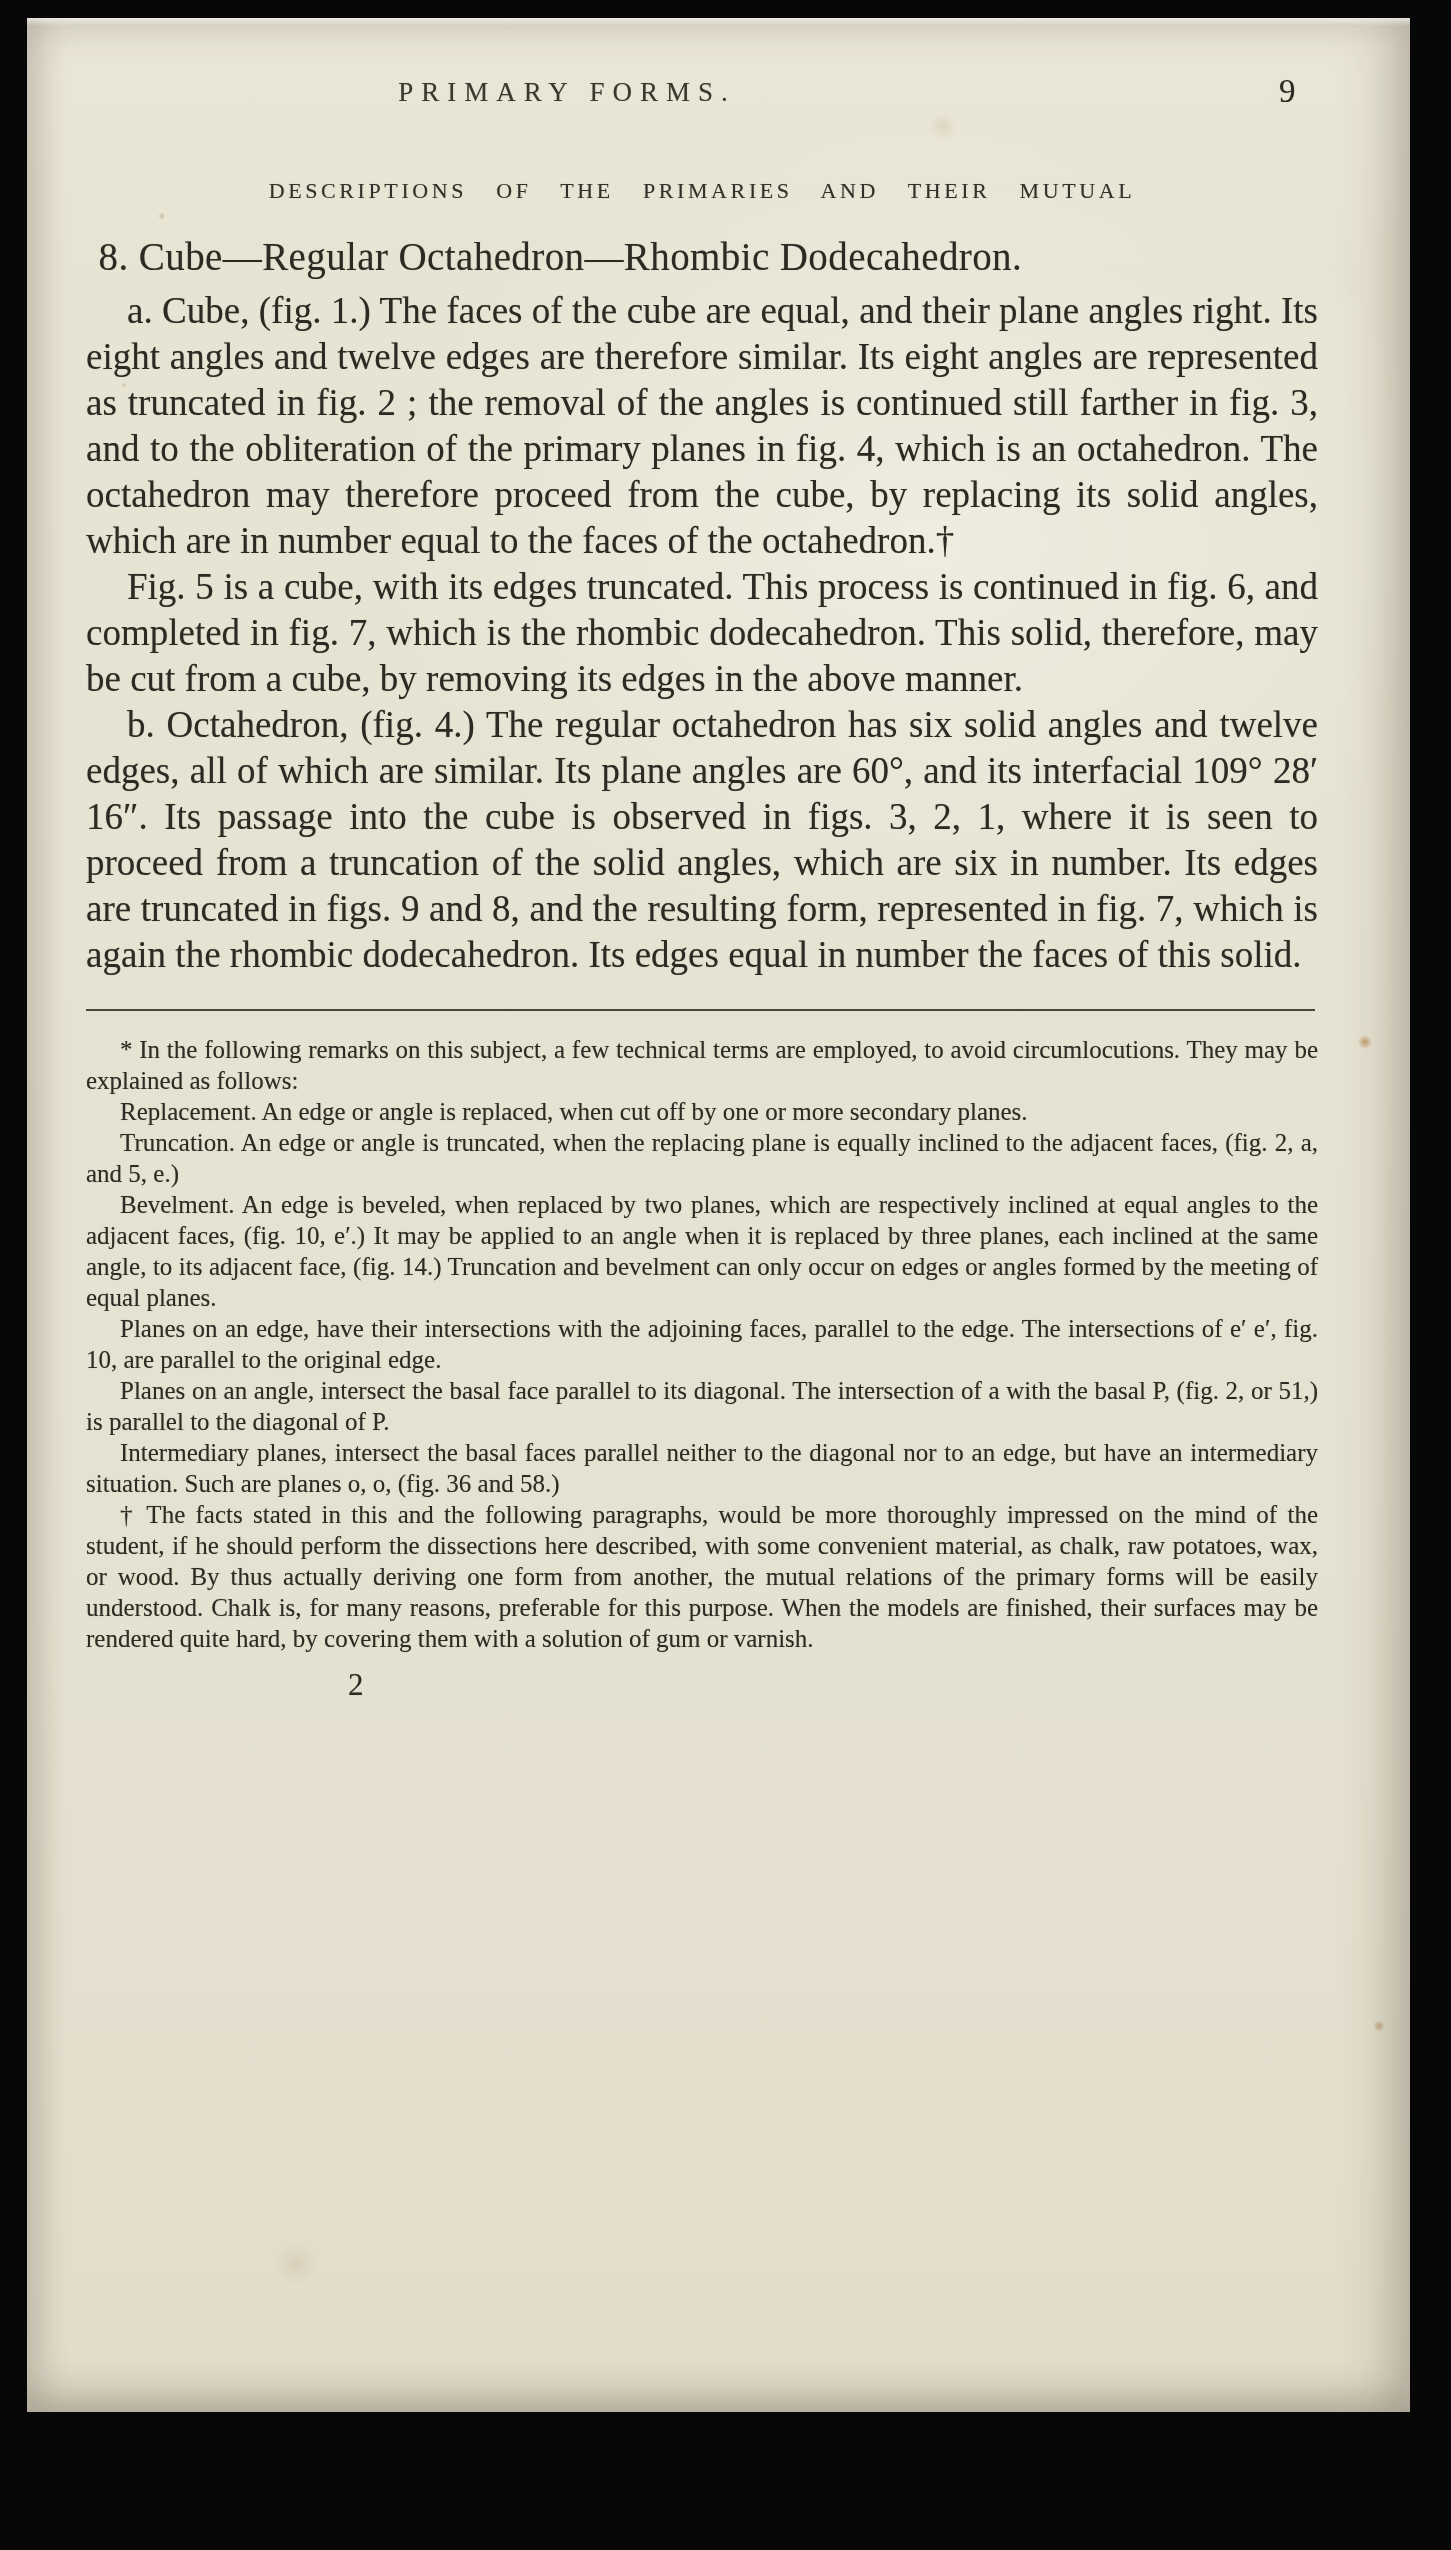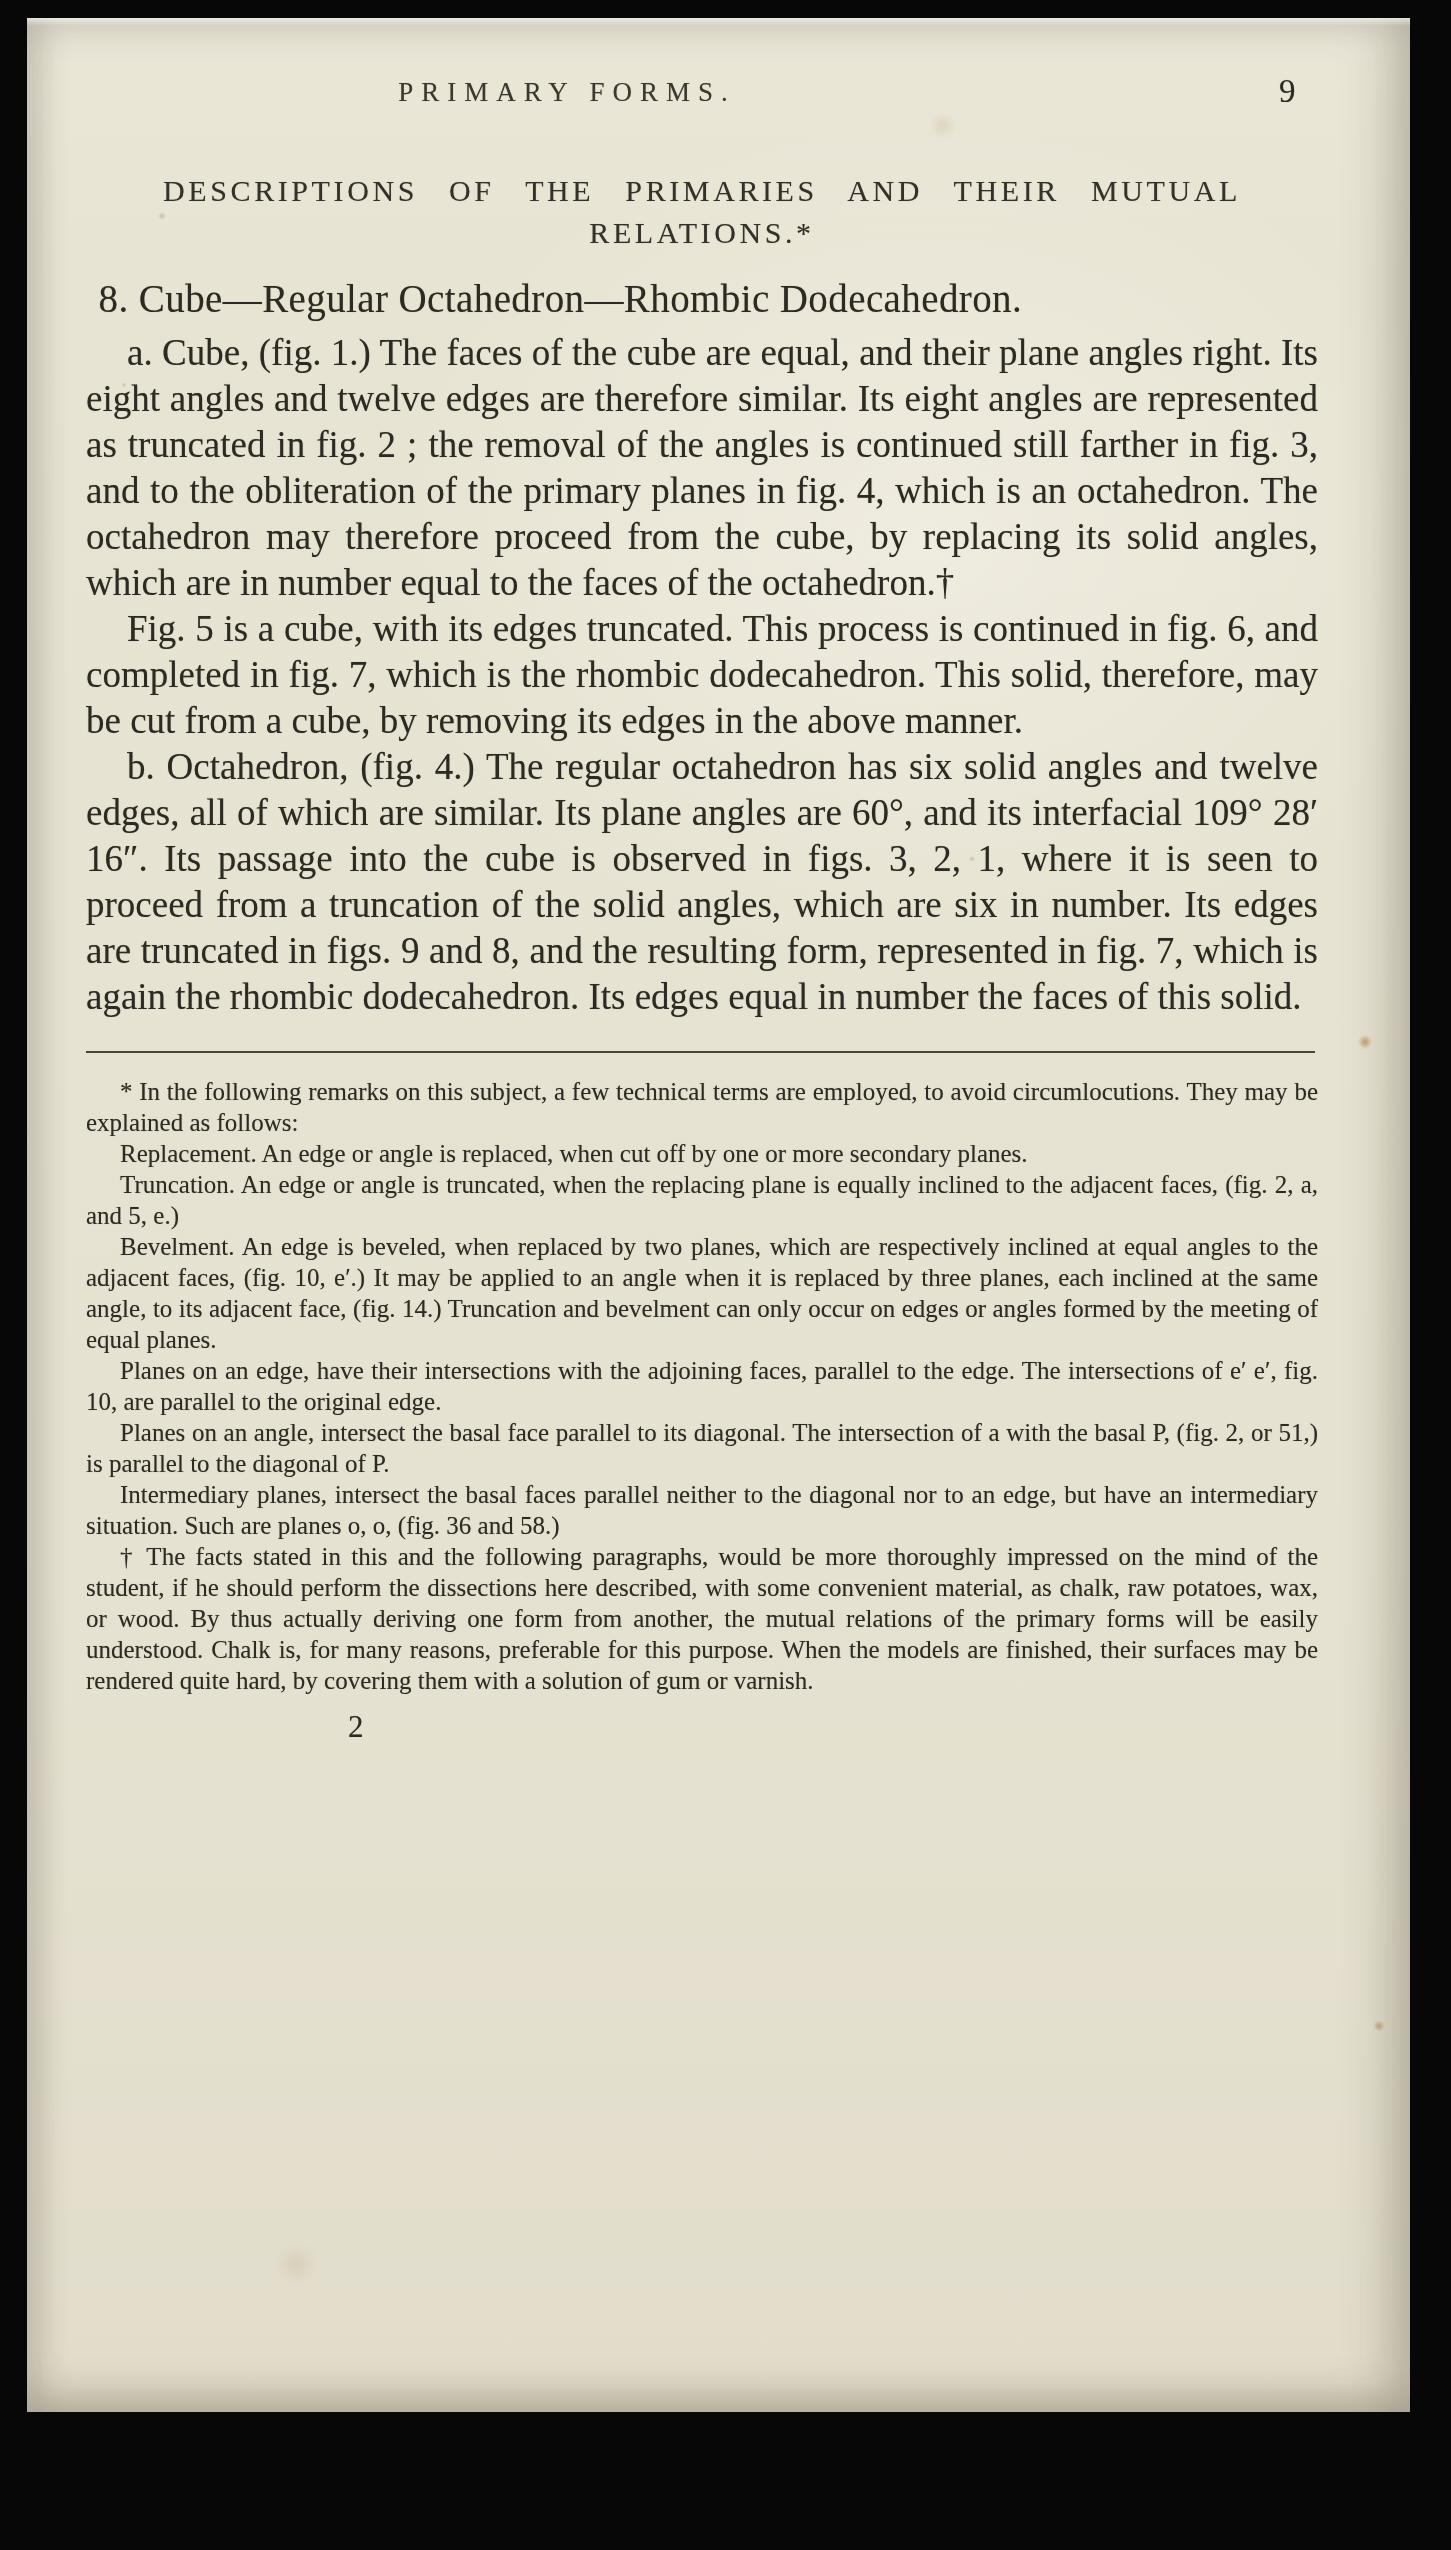--- a/index.html
+++ b/index.html
@@ -39,21 +39,21 @@
     text-shadow: 0 0 0.9px rgba(44,40,30,.35);
   }
   .running-row { position: relative; margin-top: 59px; height: 41px; }
   .running-head {
     position: absolute; left: 50%; transform: translateX(calc(-50% - 135px));
     font-size: 27px; letter-spacing: 8px; white-space: nowrap; color: #3b382f;
   }
   .page-num { position: absolute; right: 22.5px; top: -3.6px; font-size: 33px; color: #2c2a23; }
   .main-heading {
     margin-top: 52px; text-align: center;
-    font-size: 30px; line-height: 42px;
+    font-size: 22px; line-height: 42px;
     letter-spacing: 3.6px; word-spacing: 20px; color: #34312a;
   }
   .section-heading {
     margin-top: 21.6px; padding-left: 12.6px;
     font-size: 39px; letter-spacing: 0.4px; white-space: nowrap;
   }
   .it { }
   .body-block { margin-top: 9px; }
   .para {
     font-size: 37px; line-height: 46px; margin: 0;
@@ -76,21 +76,20 @@
 <div class="paper">
   <div class="content">
 
     <div class="running-row">
       <span class="running-head">PRIMARY FORMS.</span>
       <span class="page-num">9</span>
     </div>
 
     <div class="main-heading">
       <div>DESCRIPTIONS OF THE PRIMARIES AND THEIR MUTUAL</div>
-      <div>RELATIONS.*</div>
     </div>
 
     <div class="section-heading"><span>8.</span> <span class="it">Cube—Regular Octahedron—Rhombic Dodecahedron.</span></div>
 
     <div class="body-block">
         <p class="para"><span class="it">a. Cube,</span><span> (fig. 1.) The faces of the cube are equal, and their plane angles right. Its eight angles and twelve edges are therefore similar. Its eight angles are represented as truncated in fig. 2 ; the removal of the angles is continued still farther in fig. 3, and to the obliteration of the primary planes in fig. 4, which is an octahedron. The octahedron may therefore proceed from the cube, by replacing its solid angles, which are in number equal to the faces of the octahedron.†</span></p>
         <p class="para"><span>Fig. 5 is a cube, with its edges truncated. This process is continued in fig. 6, and completed in fig. 7, which is the rhombic dodecahedron. This solid, therefore, may be cut from a cube, by removing its edges in the above manner.</span></p>
         <p class="para"><span class="it">b. Octahedron,</span><span> (fig. 4.) The regular octahedron has six solid angles and twelve edges, all of which are similar. Its plane angles are 60°, and its interfacial 109° 28′ 16″. Its passage into the cube is observed in figs. 3, 2, 1, where it is seen to proceed from a truncation of the solid angles, which are six in number. Its edges are truncated in figs. 9 and 8, and the resulting form, represented in fig. 7, which is again the rhombic dodecahedron. Its edges equal in number the faces of this solid.</span></p>
       </div>
 

